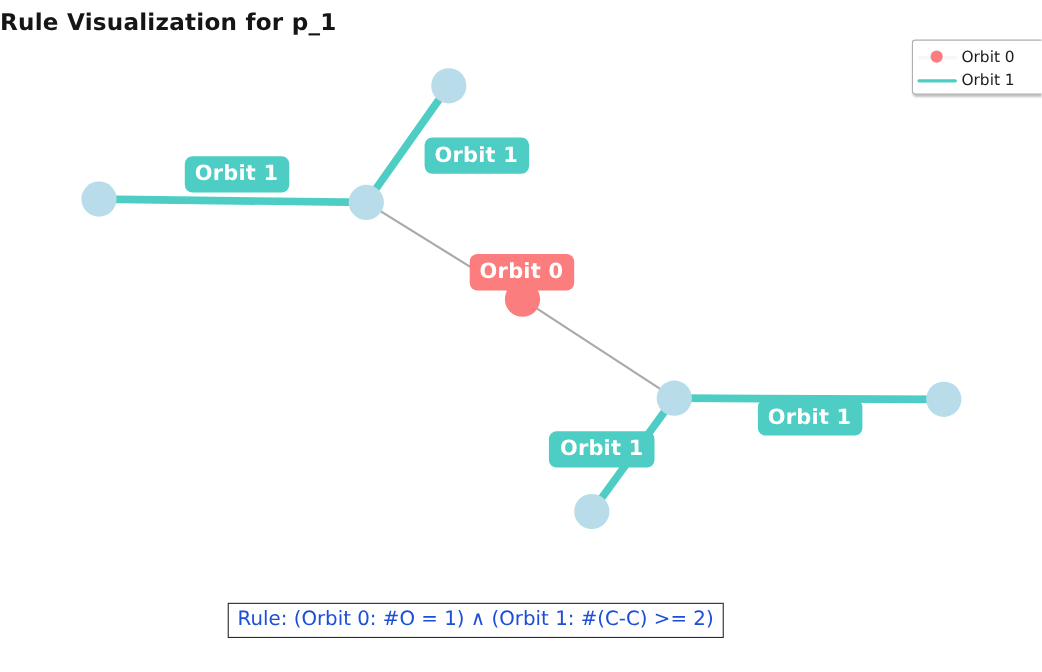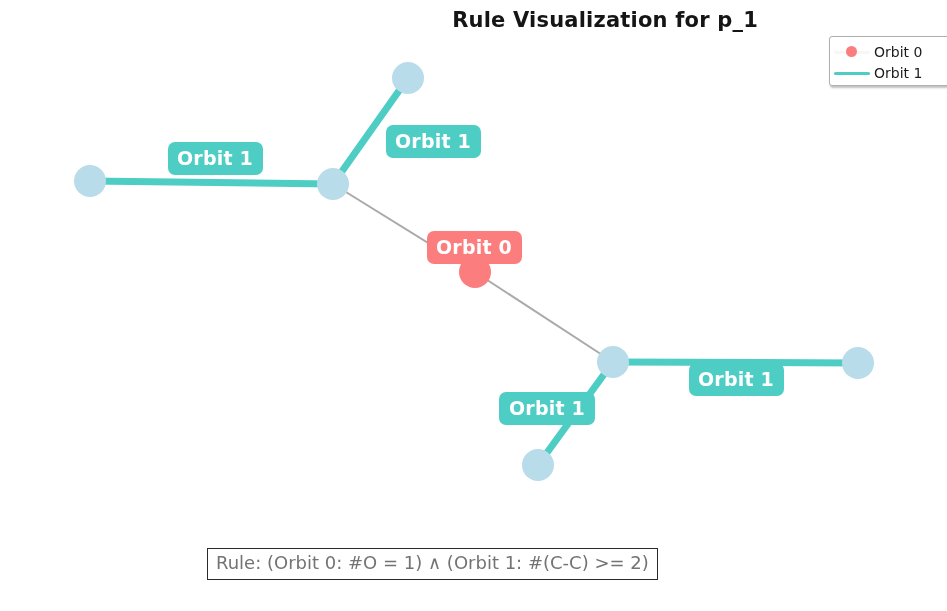--- a/index.html
+++ b/index.html
@@ -15,21 +15,21 @@
     width: 947px;
     height: 611px;
     background: #ffffff;
     overflow: hidden;
   }
   #page-title {
     position: absolute;
     left: 0;
     top: 8px;
     width: 758px;
-    text-align: right;
+    text-align: left;
     font-family: "DejaVu Sans", sans-serif;
     font-size: 21px;
     font-weight: bold;
     color: #151515;
     letter-spacing: 0.2px;
   }
   #graph-svg {
     position: absolute;
     left: 0;
     top: 0;
@@ -101,21 +101,21 @@
   #rule-box {
     position: absolute;
     left: 207px;
     top: 548px;
     box-sizing: border-box;
     background: #ffffff;
     border: 1px solid #2a2a2a;
     padding: 4px 8px 5px 8px;
     font-family: "DejaVu Sans", sans-serif;
     font-size: 18px;
-    color: #737373;
+    color: #1d4ed8;
     white-space: nowrap;
     line-height: 1.15;
   }
 </style>
 </head>
 <body>
 
 <div id="canvas">
 
   <div id="page-title">Rule Visualization for p_1</div>

